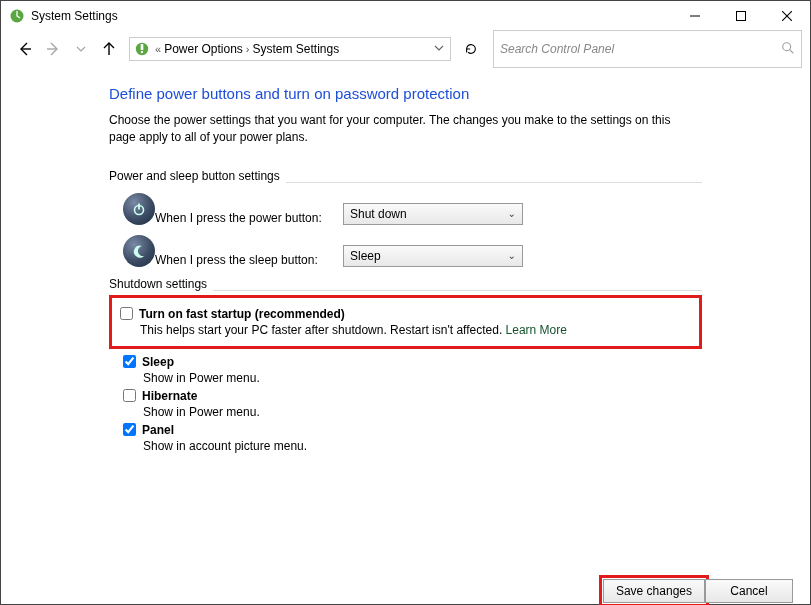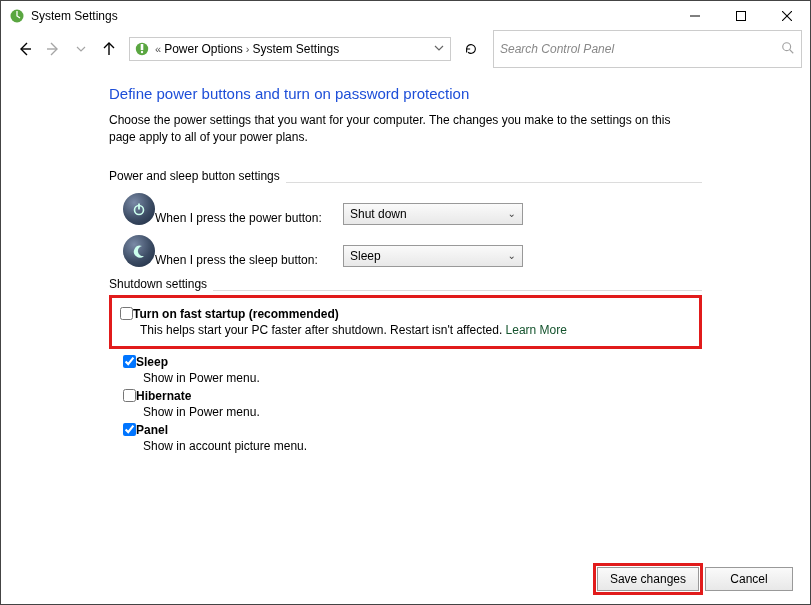--- a/index.html
+++ b/index.html
@@ -38,28 +38,28 @@
     
     .btnrow { display: flex; align-items: flex-end; margin: 10px 0 10px 14px; }
     .round-icon { width: 32px; height: 32px; border-radius: 50%; background: radial-gradient(circle at 35% 30%, #7a8aa6, #3b4b63 55%, #1b2a3f); display:flex; align-items:center; justify-content:center; }
     .btnrow-label { width: 188px; font-size: 12px; }
     .dropdown { width: 180px; height: 22px; border: 1px solid #999; background: linear-gradient(#fafafa,#e8e8e8); display:flex; align-items:center; padding:0 6px; font-size:12px; justify-content: space-between; }
     .dropdown .chev { font-size:10px; color:#444; }
     
     .red-box { border: 3px solid #e11b1b; padding: 5px 8px 6px 8px; margin: 2px 0 6px 0; }
     .opt { margin: 4px 0 3px 14px; }
     .opt.first-in-box { margin-left: 0; }
-    .opt-row { display:flex; align-items:center; gap:0; }
+    .opt-row { display:flex; align-items:center; gap:6px; }
     .opt-row label { font-weight: bold; font-size:12px; }
     .opt-sub { font-size:12px; margin-left: 20px; margin-top:2px; }
     .link { color:#14532d; cursor: pointer; }
     input[type="checkbox"] { width:13px; height:13px; margin:0; }
 
     
-    .footer { position: absolute; bottom: 14px; right: 18px; display:flex; gap:6px; }
+    .footer { position: absolute; bottom: 2px; right: 18px; display:flex; gap:0; }
     .btn { min-width: 88px; height: 24px; border: 1px solid #999; background: linear-gradient(#fafafa,#e8e8e8); font-size:12px; padding:0 12px; display:flex; align-items:center; justify-content:center; }
     .btn.primary-outline { outline: 3px solid #e11b1b; outline-offset: 1px; }
   </style>
 </head>
 <body>
 
 <div class="titlebar">
   <span class="titlebar-icon">
     <svg viewBox="0 0 16 16">
         <circle cx="8" cy="8" r="6.5" fill="#5aa641"></circle>

